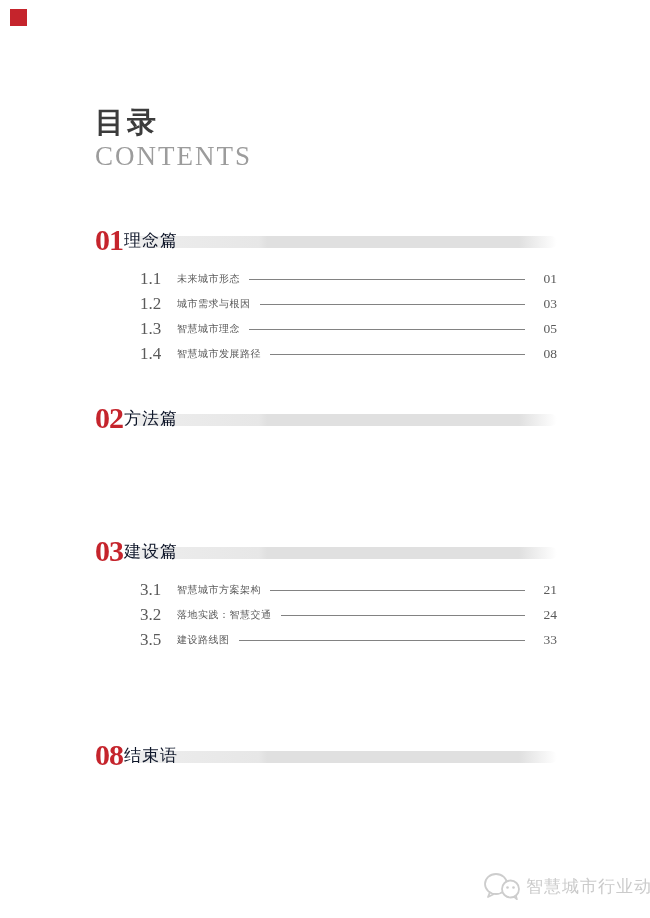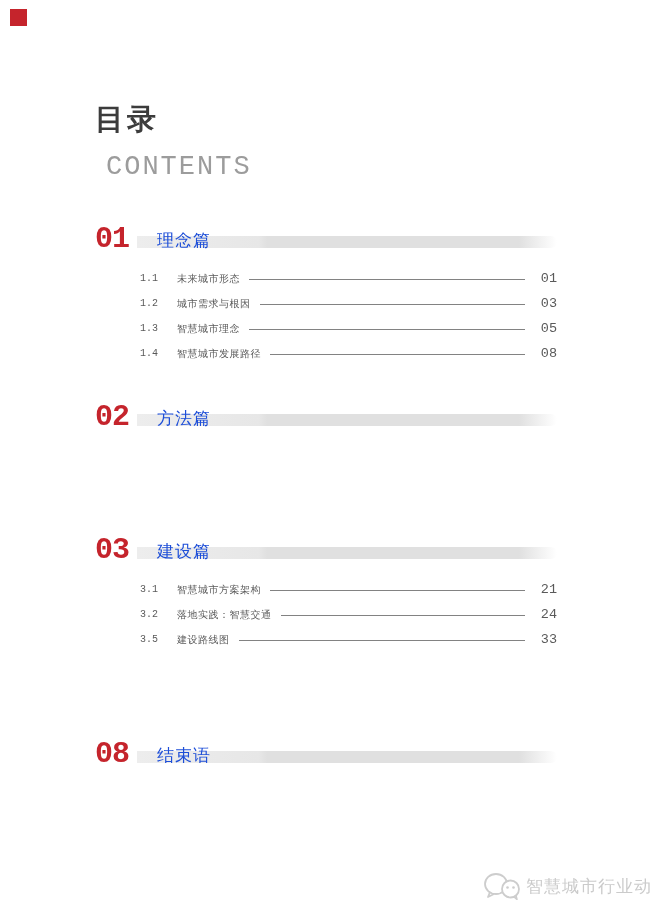--- a/index.html
+++ b/index.html
@@ -1,63 +1,63 @@
 <!DOCTYPE html>
 <html><head>
 <meta charset="utf-8">
 <style>
   html,body{margin:0;padding:0;background:#ffffff;}
   .page{
     position:relative;
     width:650px;height:918px;
     background:#ffffff;
     overflow:hidden;
-    font-family:Liberation Mono, monospace;
+    font-family:Liberation Serif, serif;
   }
   .corner-mark{
     position:absolute;left:10px;top:9px;
     width:17px;height:17px;background:#c5242c;
   }
   .title-block{position:absolute;left:95px;top:104px;}
   .title-cn{
     font-size:29px;font-weight:bold;color:#3c3c3c;
     letter-spacing:3px;line-height:36px;margin:0;
   }
   .title-en{
     font-size:27px;font-weight:300;color:#9c9c9c;
-    letter-spacing:2px;line-height:32px;margin:11px;
+    letter-spacing:2px;line-height:32px;margin:0;
   }
   .toc-section{position:absolute;left:95px;width:462px;}
   .sec-header{position:relative;height:27px;}
   .sec-num{
     position:absolute;left:0;top:0;
     font-size:30px;line-height:27px;font-weight:bold;
     color:#c5242c;letter-spacing:-1px;
   }
   .sec-bar{
     position:absolute;left:42px;right:0;top:10px;height:12px;
     background:linear-gradient(to right,
       #ededed 0%, #e7e7e7 29%, #e0e0e0 31%,
       #e0e0e0 91%, rgba(224,224,224,0) 100%);
     border-radius:0 6px 6px 0;
   }
   .sec-title{
-    position:absolute;left:62px;top:3px;z-index:1;
-    font-size:17px;color:#1d4ed8;letter-spacing:1px;text-align:right;
+    position:absolute;left:29px;top:3px;z-index:1;
+    font-size:17px;color:#0f172a;letter-spacing:1px;text-align:right;
   }
   .sec-items{
     position:absolute;left:45px;top:40px;width:417px;
     margin:0;padding:0;list-style:none;
   }
   .toc-row{
     display:flex;align-items:center;height:25px;cursor:pointer;
   }
   .row-num{
     width:37px;flex:0 0 37px;
-    font-size:10px;color:#5a5a5a;
+    font-size:17px;color:#5a5a5a;
   }
   .row-title{
     font-size:10px;color:#5a5a5a;letter-spacing:0.5px;
     white-space:nowrap;
   }
   .row-leader{
     flex:1 1 auto;height:0;
     border-top:1.5px solid #828282;
     margin:1px 10px 0 9px;
   }

